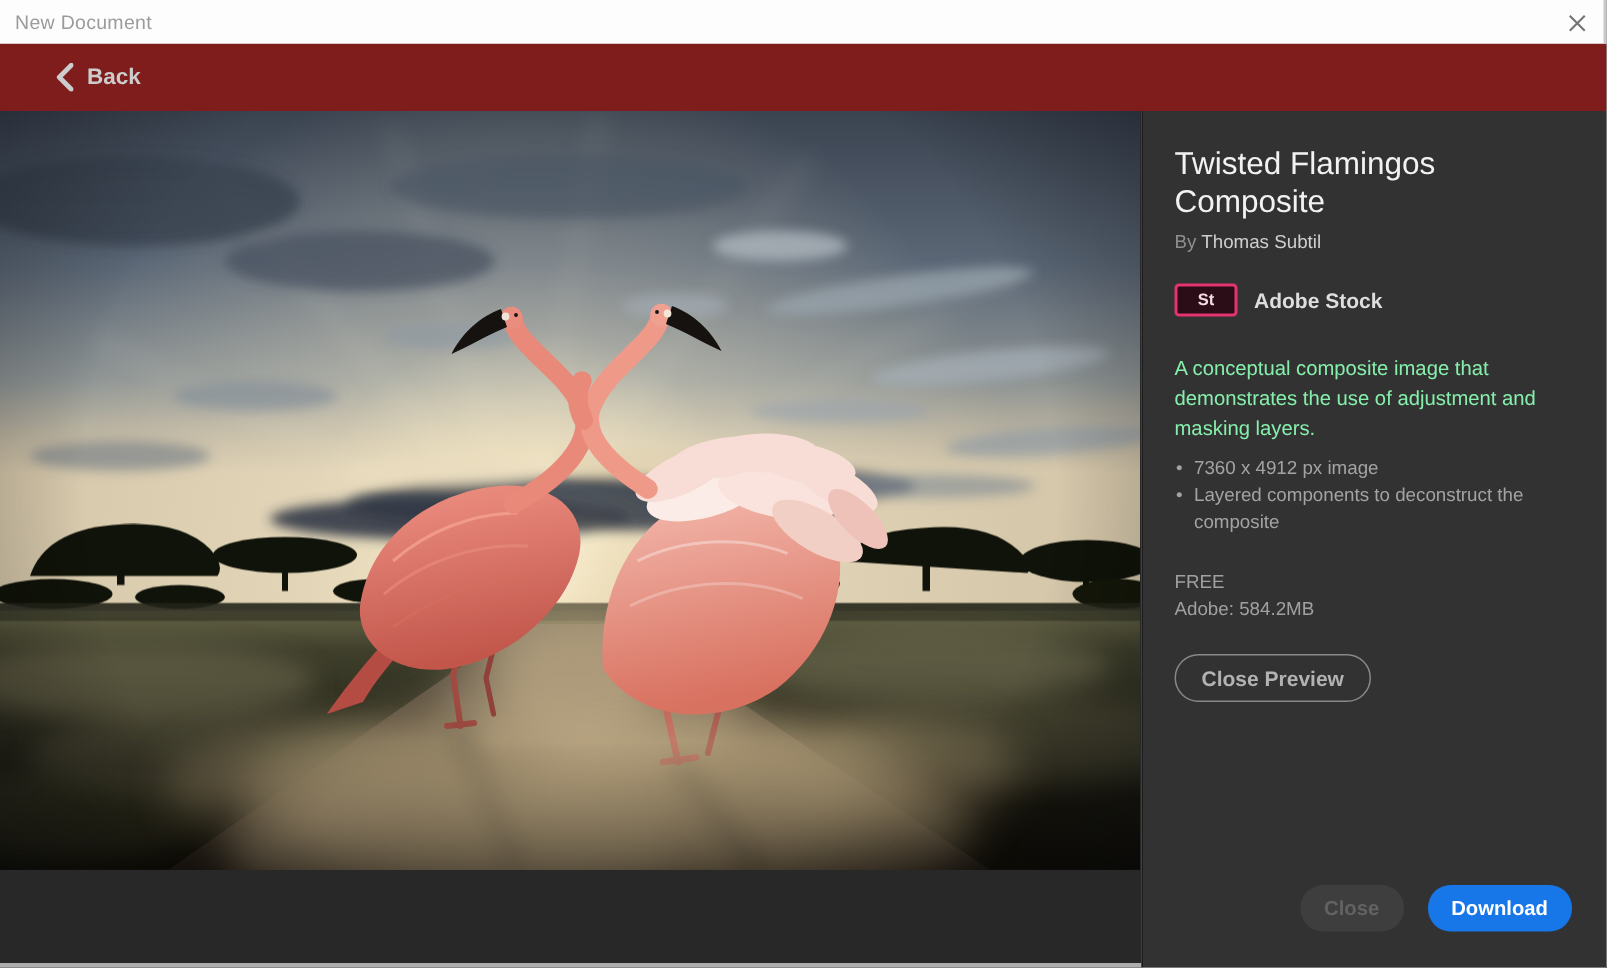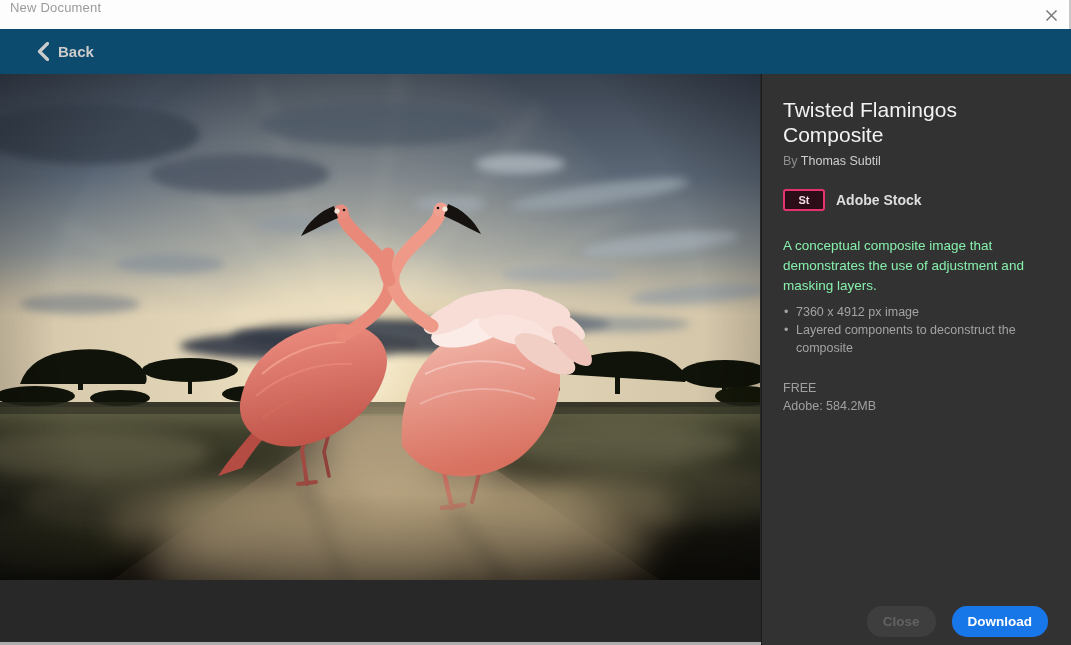--- a/index.html
+++ b/index.html
@@ -6,29 +6,29 @@
     --accent_blue:#1877e8;
     --stock_pink:#e43370;
   }
   *{box-sizing:border-box;margin:0;padding:0;}
   html,body{width:1071px;height:645px;overflow:hidden;}
   body{font-family:"Liberation Sans",sans-serif;background:#ffffff;position:relative;}
 
   .app{width:1071px;height:645px;display:flex;flex-direction:column;}
 
   
-  .titlebar{height:29px;background:#fdfdfd;display:flex;align-items:flex-start;
+  .titlebar{height:29px;background:#fdfdfd;display:flex;align-items:center;
     padding:0 10px;position:relative;border-right:2px solid #c9c9c9;}
   .titlebar-text{font-size:13px;color:#9b9b9b;letter-spacing:.2px;}
   .win-close{position:absolute;right:8px;top:5px;width:20px;height:20px;border:none;
     background:transparent;cursor:pointer;display:flex;align-items:center;justify-content:center;}
   .win-close svg{display:block;}
 
   
-  .backbar{height:45px;background:#0c4a6e;display:flex;align-items:center;flex:none;}
+  .backbar{height:45px;background:#7f1d1d;display:flex;align-items:center;flex:none;}
   .back-btn{display:flex;align-items:center;gap:9px;margin-left:37px;background:transparent;
     border:none;cursor:pointer;color:#cccccc;}
   .back-btn .back-label{font-size:15px;font-weight:bold;color:#cccccc;}
 
   
   .content{flex:1;display:flex;min-height:0;}
   .preview{width:761px;flex:none;background:#282828;position:relative;}
   .preview svg.photo{display:block;}
   .hscroll{position:absolute;left:0;bottom:0;width:100%;height:3px;background:#aeaeae;}
 
@@ -48,21 +48,21 @@
   ul.bullets{list-style:none;margin-bottom:22px;}
   ul.bullets li{font-size:12.5px;line-height:18px;color:#a3a3a3;position:relative;
     padding-left:13px;max-width:250px;}
   ul.bullets li::before{content:"•";position:absolute;left:1px;color:#a3a3a3;}
   .price{font-size:12.5px;line-height:18px;color:#a0a0a0;}
   .size{font-size:12.5px;line-height:18px;color:#a0a0a0;margin-bottom:21px;}
   .close-preview-btn{display:inline-block;background:transparent;border:1.5px solid #878787;
     border-radius:16px;color:#b2b2b2;font-size:14px;font-weight:bold;padding:7px 17px;
     cursor:pointer;font-family:inherit;}
 
-  .footer-actions{position:absolute;right:23px;bottom:8px;display:flex;gap:16px;}
+  .footer-actions{position:absolute;right:23px;bottom:24px;display:flex;gap:16px;}
   .btn-ghost{background:#3e3e3e;border:none;border-radius:15px;color:#626262;font-size:13.5px;
     font-weight:bold;padding:8px 16px;cursor:default;font-family:inherit;}
   .btn-primary{background:var(--accent_blue);border:none;border-radius:15px;color:#ffffff;
     font-size:13.5px;font-weight:bold;padding:8px 16px;cursor:pointer;font-family:inherit;}
 </style>
 </head>
 <body>
 
 <div class="app">
 
@@ -293,20 +293,21 @@
 
       <p class="description">A conceptual composite image that demonstrates the use of adjustment and masking layers.</p>
       <ul class="bullets">
         <li>7360 x 4912 px image</li>
         <li>Layered components to deconstruct the composite</li>
       </ul>
 
       <div class="price">FREE</div>
       <div class="size">Adobe: 584.2MB</div>
 
+      <button class="close-preview-btn">Close Preview</button>
 
       <div class="footer-actions">
         <button class="btn-ghost">Close</button>
         <button class="btn-primary">Download</button>
       </div>
     </aside>
   </div>
 </div>
 
 </body></html>

